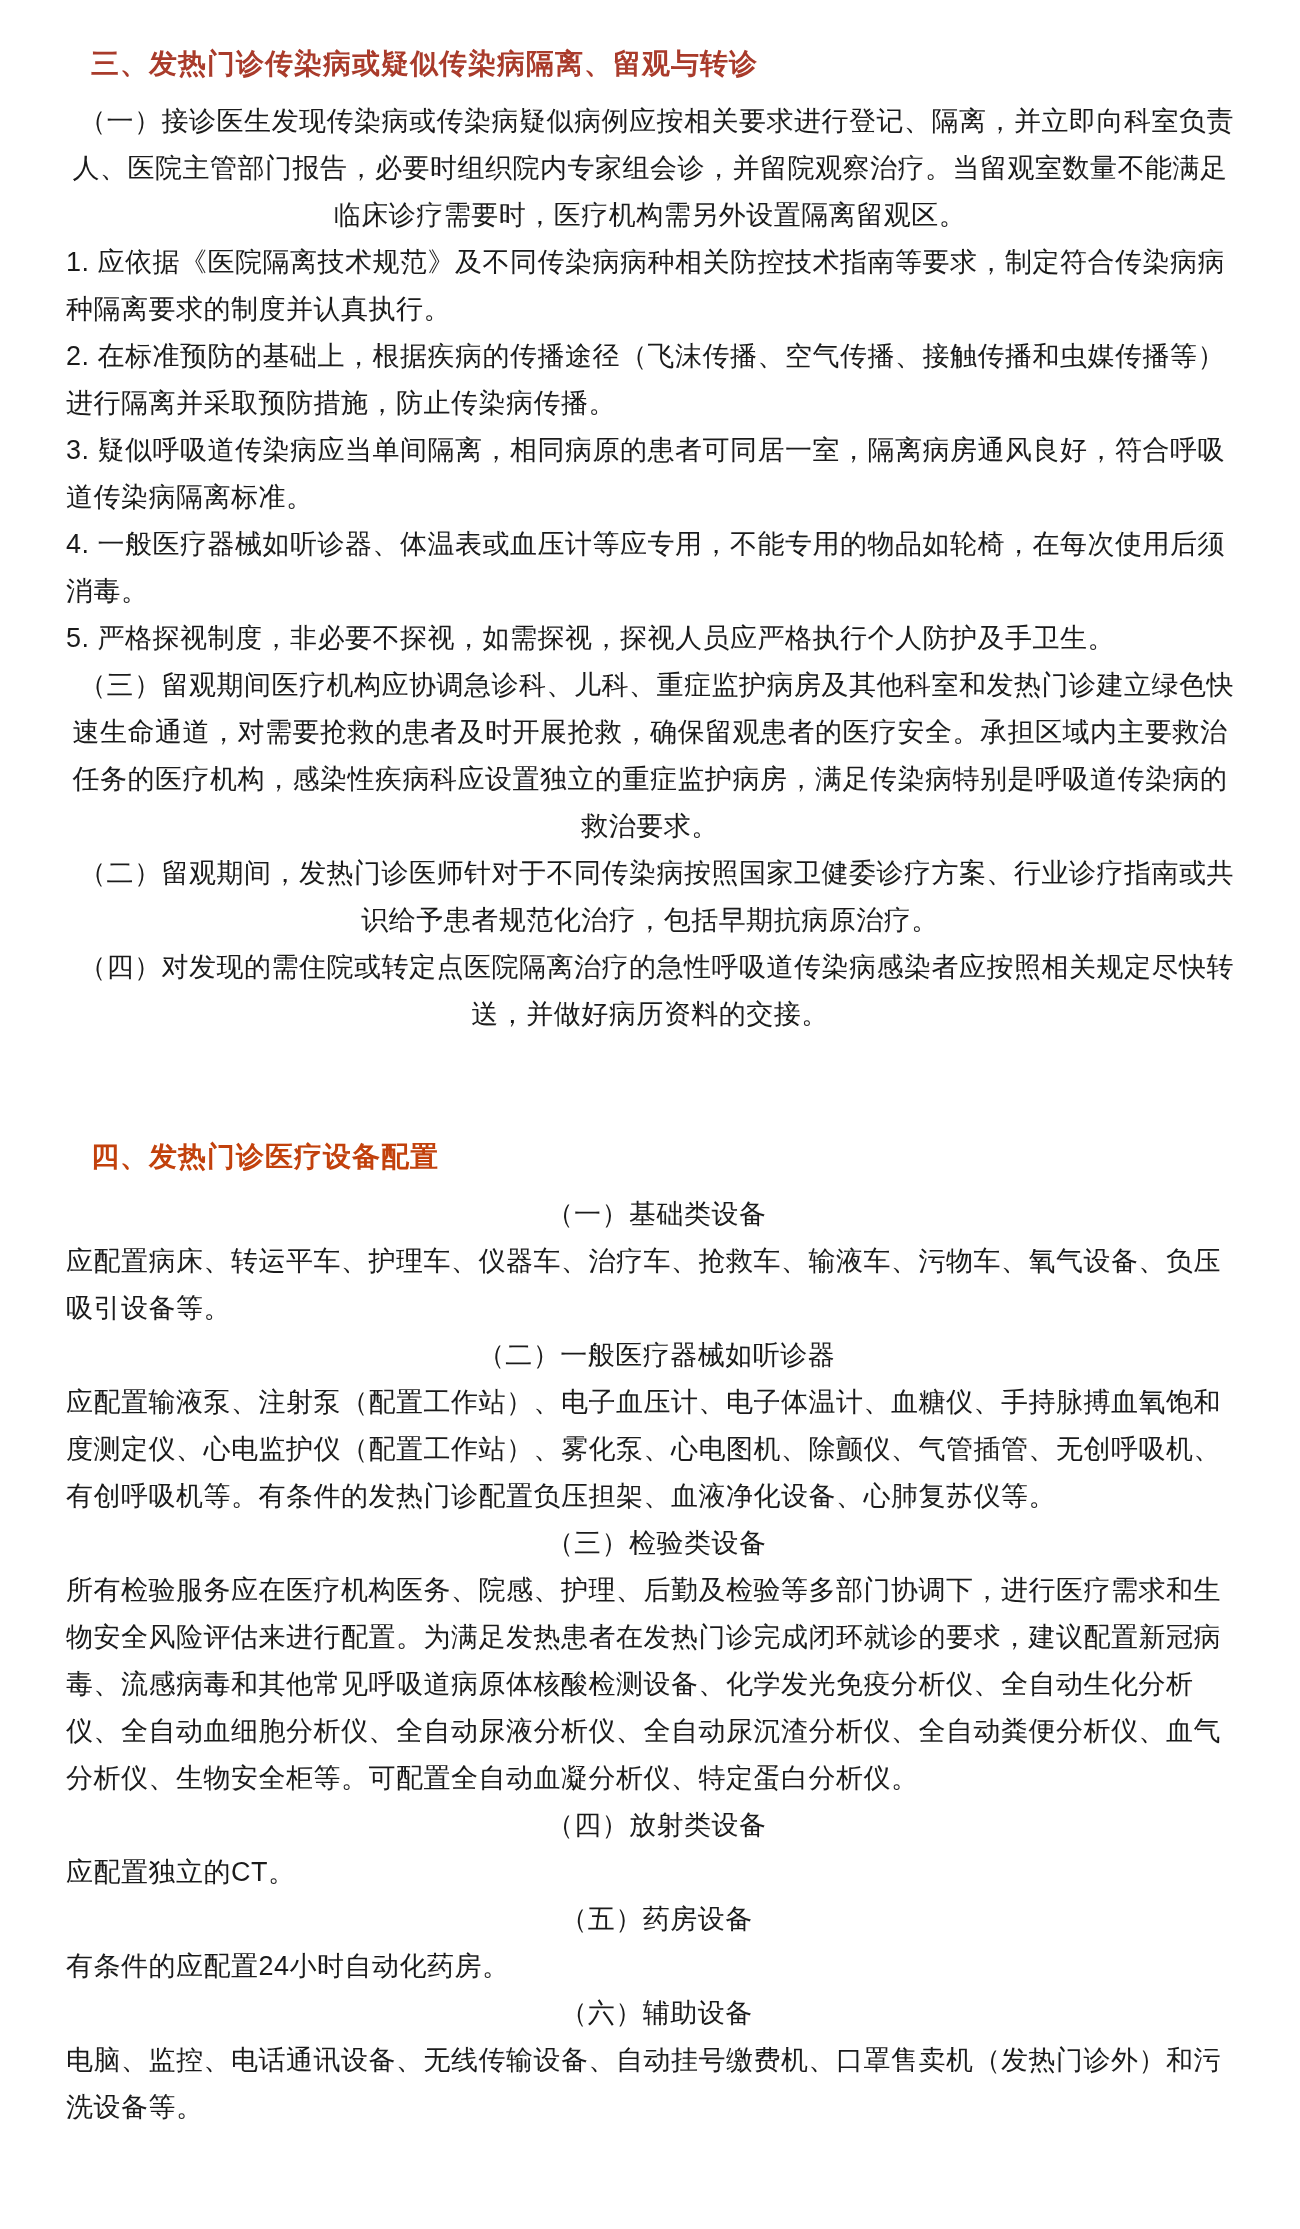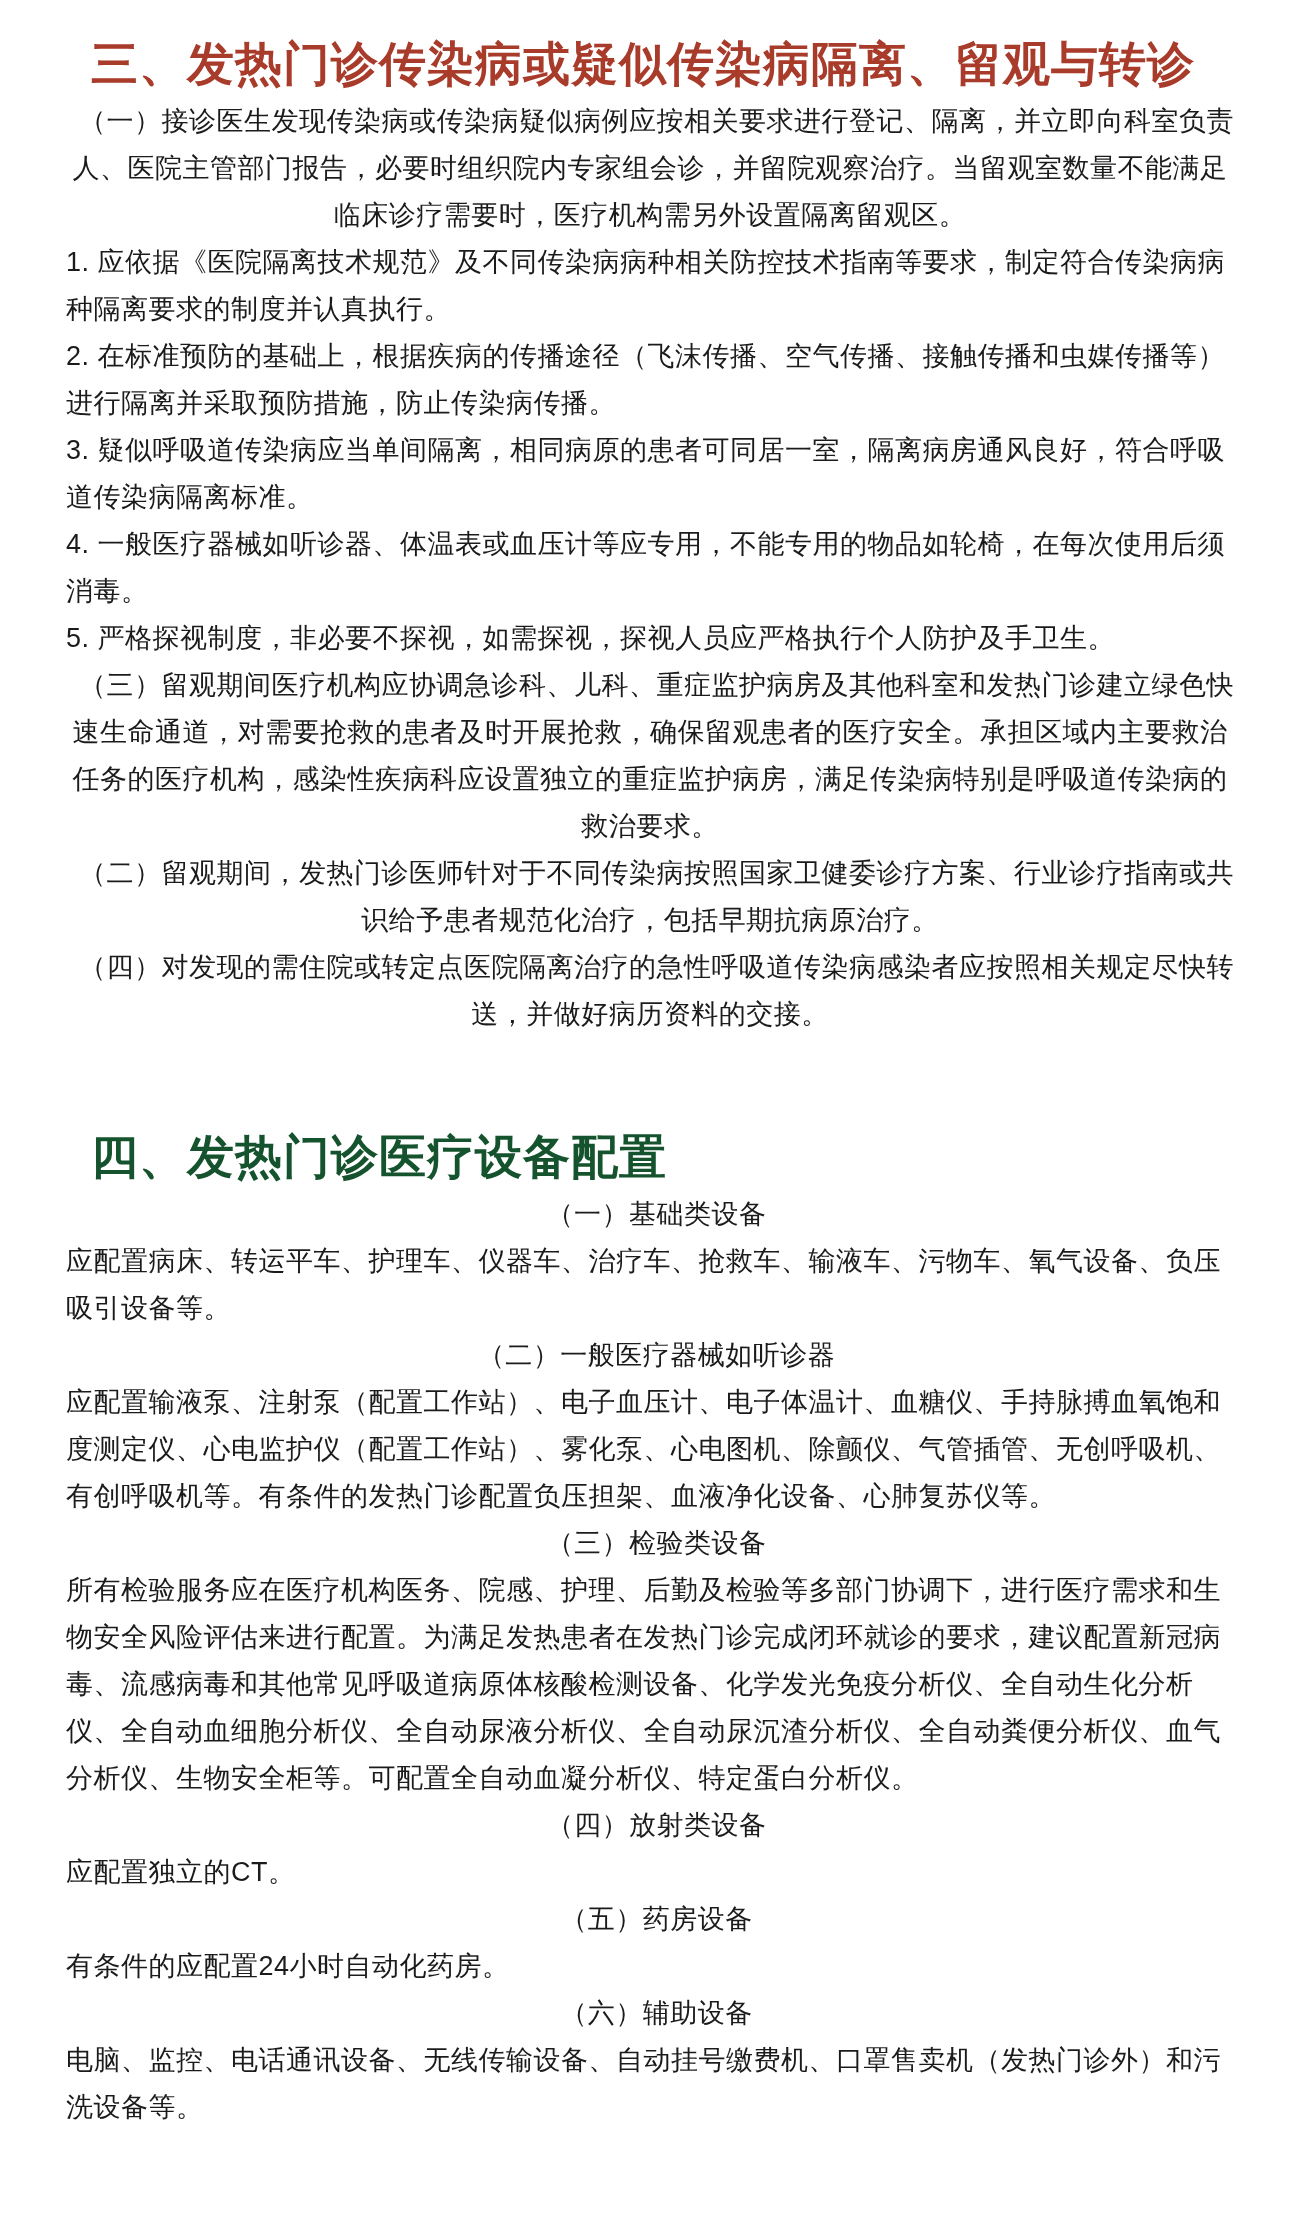--- a/index.html
+++ b/index.html
@@ -16,21 +16,21 @@
     background: #ffffff;
     font-family: "Liberation Sans", "DejaVu Sans", sans-serif;
     color: #1b1b1b;
     overflow: hidden;
   }
   .doc-section { margin: 0; }
   .doc-section + .doc-section { margin-top: 95px; }
   .section-heading {
     margin: 0 0 10px 0;
     padding-left: 25px;
-    font-size: 47px;
+    font-size: 28px;
     line-height: 48px;
     font-weight: bold;
     letter-spacing: 1px;
     
   }
   .paragraphs p {
     margin: 0;
     font-size: 27px;
     line-height: 47px;
     letter-spacing: 0.5px;
@@ -56,21 +56,21 @@
         <p>3. 疑似呼吸道传染病应当单间隔离，相同病原的患者可同居一室，隔离病房通风良好，符合呼吸道传染病隔离标准。</p>
         <p>4. 一般医疗器械如听诊器、体温表或血压计等应专用，不能专用的物品如轮椅，在每次使用后须消毒。</p>
         <p>5. 严格探视制度，非必要不探视，如需探视，探视人员应严格执行个人防护及手卫生。</p>
         <p class="indent">（三）留观期间医疗机构应协调急诊科、儿科、重症监护病房及其他科室和发热门诊建立绿色快速生命通道，对需要抢救的患者及时开展抢救，确保留观患者的医疗安全。承担区域内主要救治任务的医疗机构，感染性疾病科应设置独立的重症监护病房，满足传染病特别是呼吸道传染病的救治要求。</p>
         <p class="indent">（二）留观期间，发热门诊医师针对于不同传染病按照国家卫健委诊疗方案、行业诊疗指南或共识给予患者规范化治疗，包括早期抗病原治疗。</p>
         <p class="indent">（四）对发现的需住院或转定点医院隔离治疗的急性呼吸道传染病感染者应按照相关规定尽快转送，并做好病历资料的交接。</p>
       </div>
   </section>
 
   <section class="doc-section">
-    <h2 class="section-heading" style="color: #14532d;">四、发热门诊医疗设备配置</h2>
+    <h2 class="section-heading" style="color: #c2410c;">四、发热门诊医疗设备配置</h2>
     <div class="paragraphs">
         <p class="indent">（一）基础类设备</p>
         <p>应配置病床、转运平车、护理车、仪器车、治疗车、抢救车、输液车、污物车、氧气设备、负压吸引设备等。</p>
         <p class="indent">（二）一般医疗器械如听诊器</p>
         <p>应配置输液泵、注射泵（配置工作站）、电子血压计、电子体温计、血糖仪、手持脉搏血氧饱和度测定仪、心电监护仪（配置工作站）、雾化泵、心电图机、除颤仪、气管插管、无创呼吸机、有创呼吸机等。有条件的发热门诊配置负压担架、血液净化设备、心肺复苏仪等。</p>
         <p class="indent">（三）检验类设备</p>
         <p>所有检验服务应在医疗机构医务、院感、护理、后勤及检验等多部门协调下，进行医疗需求和生物安全风险评估来进行配置。为满足发热患者在发热门诊完成闭环就诊的要求，建议配置新冠病毒、流感病毒和其他常见呼吸道病原体核酸检测设备、化学发光免疫分析仪、全自动生化分析仪、全自动血细胞分析仪、全自动尿液分析仪、全自动尿沉渣分析仪、全自动粪便分析仪、血气分析仪、生物安全柜等。可配置全自动血凝分析仪、特定蛋白分析仪。</p>
         <p class="indent">（四）放射类设备</p>
         <p>应配置独立的CT。</p>
         <p class="indent">（五）药房设备</p>

